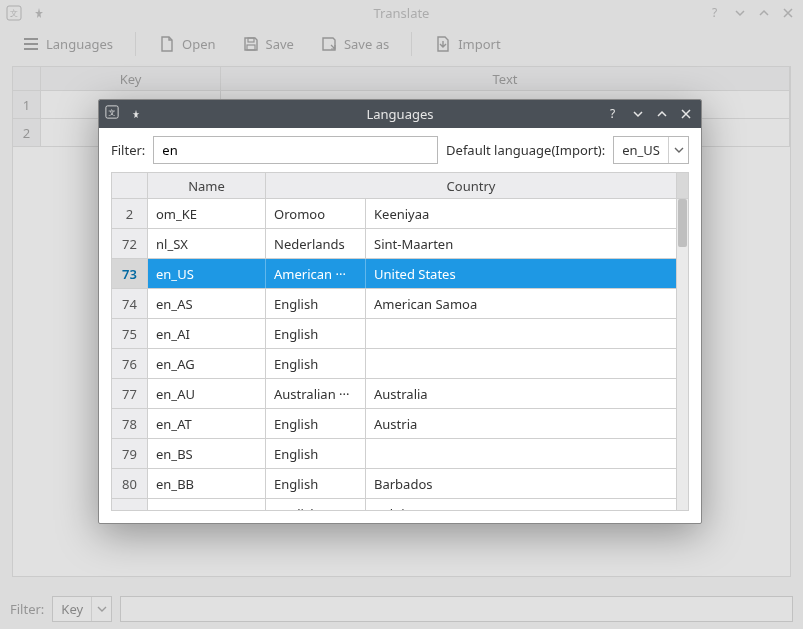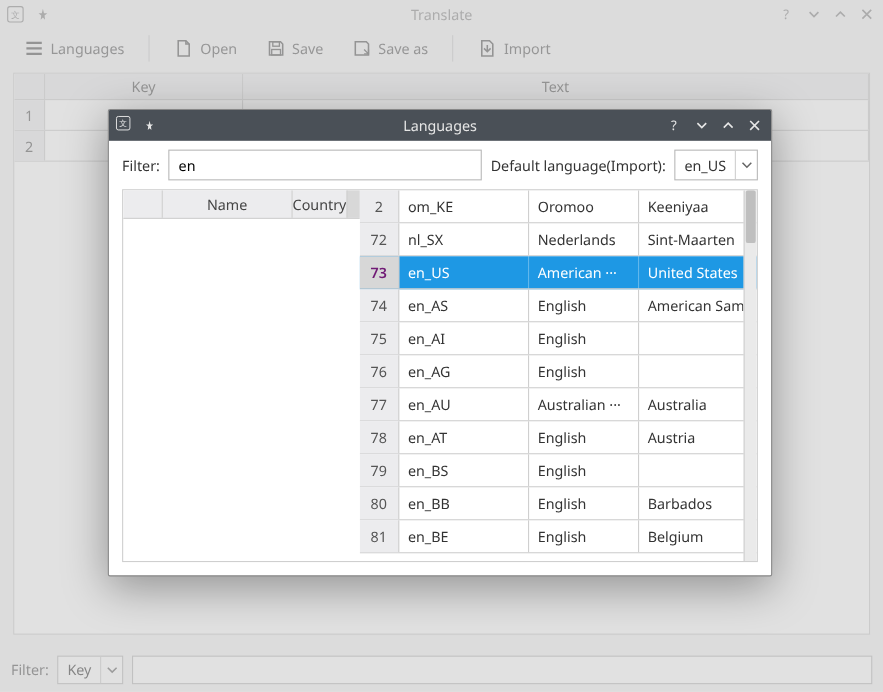--- a/index.html
+++ b/index.html
@@ -157,21 +157,21 @@
   .dlg-filter input.filter-input {
     flex:1; height:28px; border:1px solid var(--border-dark);
     padding:0 8px; font:inherit; outline:none;
   }
   .dlg-filter .combo { height:28px;}
   .dlg-filter .combo .val { min-width:52px;}
 
   .dlg-table {
     flex:1; margin:0 12px 12px 12px;
     border:1px solid var(--border);
-    display:flex; 
+    display:flex; flex-direction:column;
     overflow:hidden;
   }
   .dlg-thead {
     display:flex; height:26px; background:var(--header-cell);
     border-bottom:1px solid var(--border);
   }
   .dlg-thead .h {
     display:flex; align-items:center; justify-content:center;
     border-right:1px solid var(--border); color:#444;
   }
@@ -187,21 +187,21 @@
   .dlg-row .c {
     display:flex; align-items:center; padding:0 8px;
     border-right:1px solid var(--border);
     white-space:nowrap; overflow:hidden; text-overflow:ellipsis;
   }
   .dlg-row .num {
     justify-content:center; background:var(--header-cell); color:#555; padding:0;
   }
   .dlg-row.selected { background: var(--accent); }
   .dlg-row.selected .c { color: var(--accent-fg); border-right-color: rgba(255,255,255,0.3);}
-  .dlg-row.selected .num { background:#d7d7d7; color:#701a75; font-weight:600; border-right-color: var(--border);}
+  .dlg-row.selected .num { background:#d7d7d7; color:#0369a1; font-weight:600; border-right-color: var(--border);}
   .scroll-track {
     position:absolute; top:0; right:0; bottom:0; width:12px;
     background:#eaeaea; border-left:1px solid var(--border);
   }
   .scroll-thumb {
     position:absolute; left:1px; right:1px; top:0; height:48px;
     background:#bfbfbf; border-radius:2px;
   }
 </style>
 </head>

